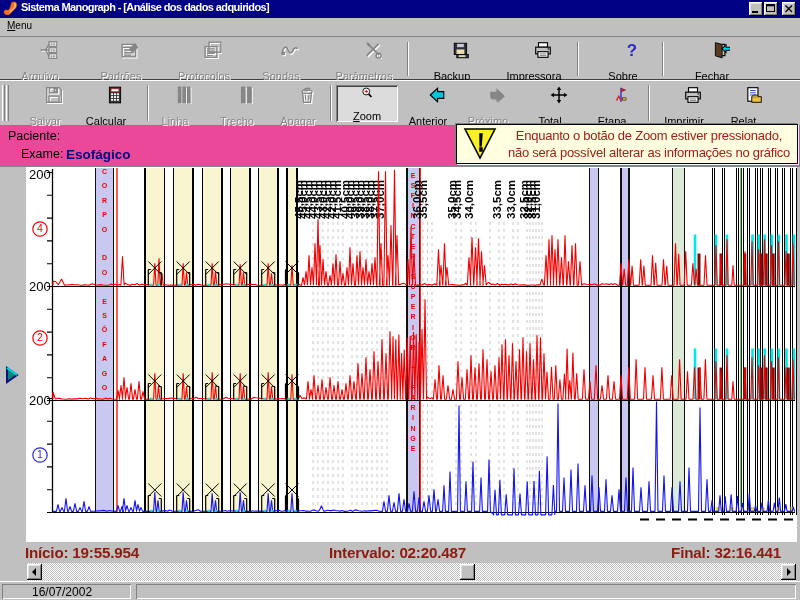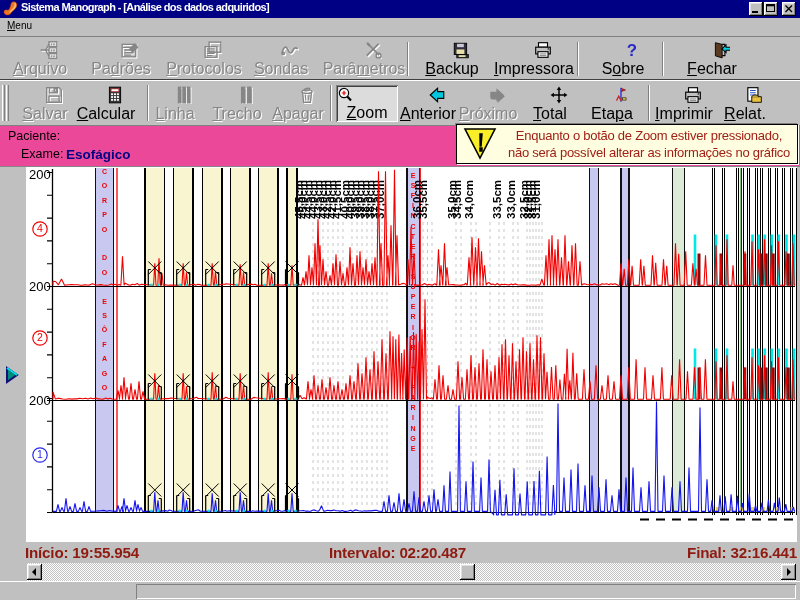--- a/index.html
+++ b/index.html
@@ -8,26 +8,26 @@
 .wbtn{position:absolute;top:2px;width:14px;height:14px;background:#c0c0c0;
  box-shadow:inset -1px -1px 0 #000,inset 1px 1px 0 #fff,inset -2px -2px 0 #808080,inset 2px 2px 0 #dfdfdf}
 #menubar{position:absolute;left:0;top:18px;width:800px;height:19px;background:#c0c0c0;border-bottom:1px solid #808080}
 #menubar>span{position:absolute;left:7px;top:2px;font-size:10px;color:#000}
 #tb1{position:absolute;left:0;top:38px;width:800px;height:42px;background:#c0c0c0;border-bottom:1px solid #404040}
 #tb2{position:absolute;left:0;top:80px;width:800px;height:46px;background:#c0c0c0;border-top:1px solid #fff;border-bottom:1px solid #808080}
 .tbbtn{position:absolute;top:3px;width:0;text-align:center}
 #tb2 .tbbtn{top:5px}
 .tbbtn .tbi{display:block;margin:0 auto}
 .tbbtn{display:flex;flex-direction:column;align-items:center;transform:translateX(-50%)}
-.tbl{font-size:16px;white-space:nowrap;margin-top:1px}
+.tbl{font-size:11px;white-space:nowrap;margin-top:11px}
 .tbd .tbl{color:#868686;text-shadow:1px 1px 0 #ffffff}
 .tbe .tbl{color:#000}
 .sep{position:absolute;width:2px;border-left:1px solid #808080;border-right:1px solid #fff}
 #zoomb{position:absolute;left:336px;top:4px;width:62px;height:37px;background:#dcdcdc;text-align:center;
- box-shadow:inset 1px 1px 0 #808080,inset -1px -1px 0 #fff,inset 2px 2px 0 #404040;display:flex;flex-direction:column;}
+ box-shadow:inset 1px 1px 0 #808080,inset -1px -1px 0 #fff,inset 2px 2px 0 #404040;display:flex;flex-direction:column;align-items:center}
 #info{position:absolute;left:0;top:126px;width:800px;height:40px;background:#ec4899}
 #info .l{position:absolute;font-size:12.5px;color:#000}
 #info .v{position:absolute;font-size:13.5px;font-weight:bold;color:#000084}
 #warn{position:absolute;left:456px;top:124px;width:342px;height:40px;background:#fffee0;border:1px solid #000;
  box-shadow:1px 1px 0 #fff, -1px -1px 0 #808080}
 #warn .wt{position:absolute;left:45px;top:2px;width:294px;font-size:13px;color:#a02018;text-align:center;line-height:17px;letter-spacing:-0.25px}
 #labels{position:absolute;left:0;top:542px;width:800px;height:21px;background:#c0c0c0;font-weight:bold;font-size:15.2px;color:#8e1a10;letter-spacing:-0.2px}
 #labels div{position:absolute;top:2px}
 #sb{position:absolute;left:27px;top:563px;width:769px;height:18px;
  background:repeating-conic-gradient(#fff 0 25%,#c0c0c0 0 50%) 0 0/2px 2px}
@@ -688,25 +688,28 @@
     <path d="M285.5,495.5 v16 m0,-16 h2.5" stroke="#000" stroke-width="1.2" fill="none"></path>
     <path d="M298.5,498.5 v13 m0,-13 h-2.5" stroke="#000" stroke-width="1.2" fill="none"></path>
     <rect x="287.5" y="509.7" width="2.2" height="2.2" fill="#00e8e8"></rect>
     <rect x="294.5" y="509.7" width="2.2" height="2.2" fill="#00e8e8"></rect>
     <path d="M285.5,483.5 L298.5,496.5 M298.5,483.5 L285.5,496.5" stroke="#000" stroke-width="1.0" fill="none"></path>
     <path d="M640,519.5 H795" stroke="#000" stroke-width="2.2" stroke-dasharray="9,7"></path>
   </svg>
 <div id="labels">
  <div style="left:25px">Início: 19:55.954</div>
  <div style="left:329px">Intervalo: 02:20.487</div>
- <div style="right:3px">Final: 32:16.441</div>
+ <div style="right:19px">Final: 32:16.441</div>
 </div>
 <div id="sb">
  <div class="sbtn" style="left:0"><svg width="15" height="16">
         <path d="M9,4 L5,8 L9,12 Z" fill="#000"></path>
       </svg></div>
  <div class="sbtn" style="right:0"><svg width="15" height="16">
         <path d="M6,4 L10,8 L6,12 Z" fill="#000"></path>
       </svg></div>
  <div id="thumb"></div>
 </div>
 <div id="status">
+ <div class="spanel" style="left:2px;width:129px">
+      <span style="position:absolute;left:30px;top:1px">16/07/2002</span>
+    </div>
  <div class="spanel" style="left:136px;width:660px"></div>
 </div>
 </body></html>

